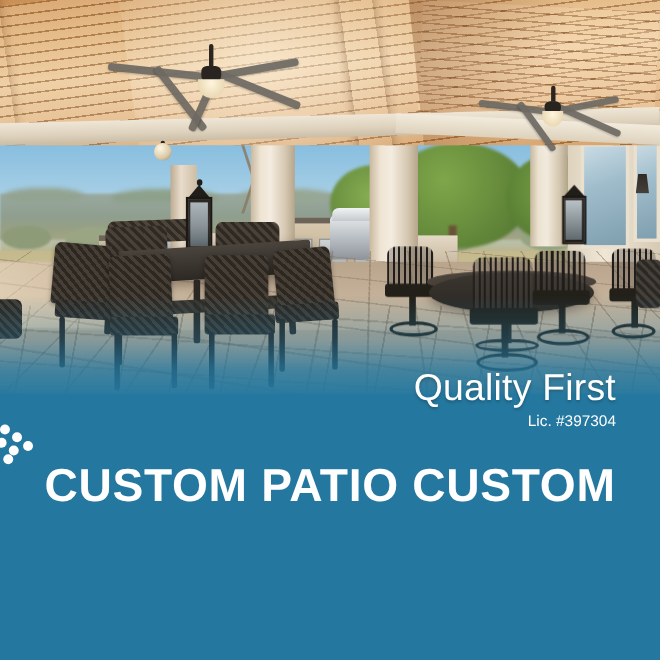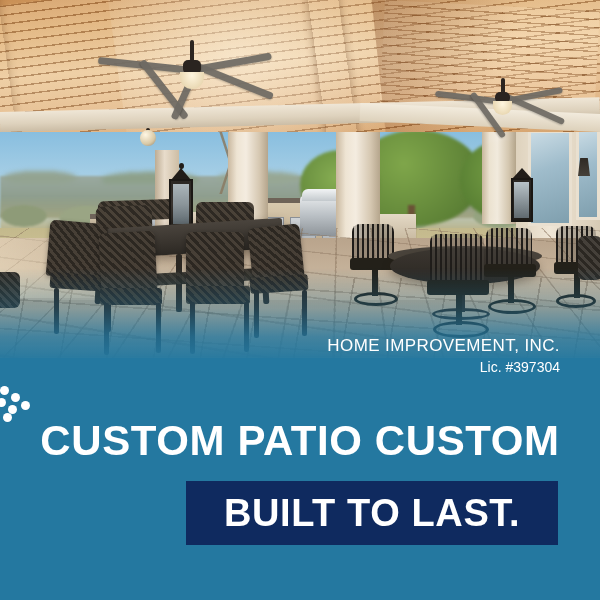--- a/index.html
+++ b/index.html
@@ -614,23 +614,20 @@
   <div class="dots">
     <span style="left:3px;  top:0px;"></span>
     <span style="left:14px; top:7px;"></span>
     <span style="left:0px;  top:12px;"></span>
     <span style="left:11px; top:19px;"></span>
     <span style="left:24px; top:15px;"></span>
     <span style="left:6px;  top:27px;"></span>
   </div>
 
   <div class="brand">
-    <div class="brand-sub">HOME IMPROVEMENT, INC.</div>
+    <div class="brand-name">Quality First</div>
     <div class="brand-lic">Lic. #397304</div>
   </div>
 
   <div class="headline">CUSTOM PATIO CUSTOM</div>
 
-  <div class="emph-box">
-    <span class="emph-text">BUILT TO LAST.</span>
-  </div>
 
 </div>
 
 </body></html>

